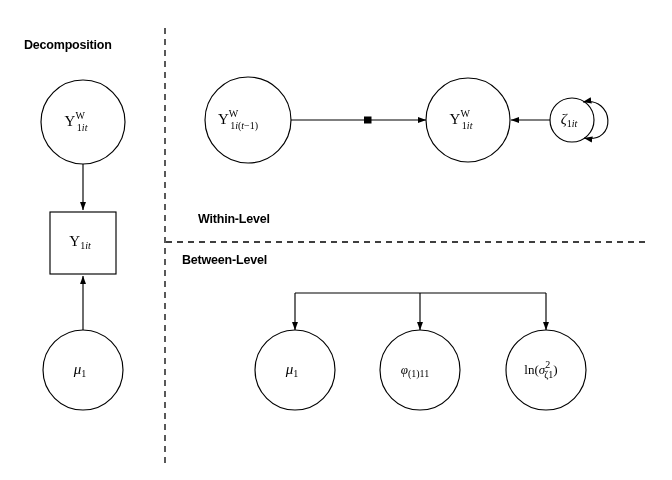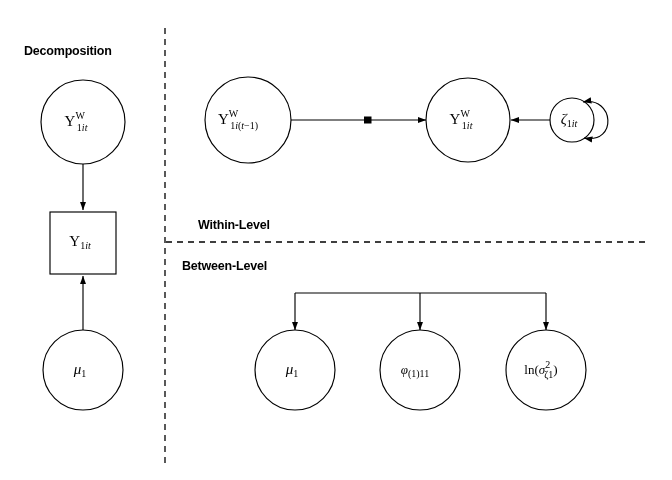--- a/index.html
+++ b/index.html
@@ -16,21 +16,20 @@
     overflow: hidden;
   }
   .section-title {
     position: absolute;
     font-family: "Liberation Sans", sans-serif;
     font-weight: bold;
     font-size: 12.5px;
     color: #000000;
     white-space: nowrap;
     letter-spacing: -0.2px;
-    margin-top: 6px;
   }
   #title-decomposition { left: 24px; top: 38px; }
   #title-within       { left: 198px; top: 212px; }
   #title-between      { left: 182px; top: 253px; }
 
   svg.diagram {
     position: absolute;
     left: 0; top: 0;
     width: 672px;
     height: 480px;

